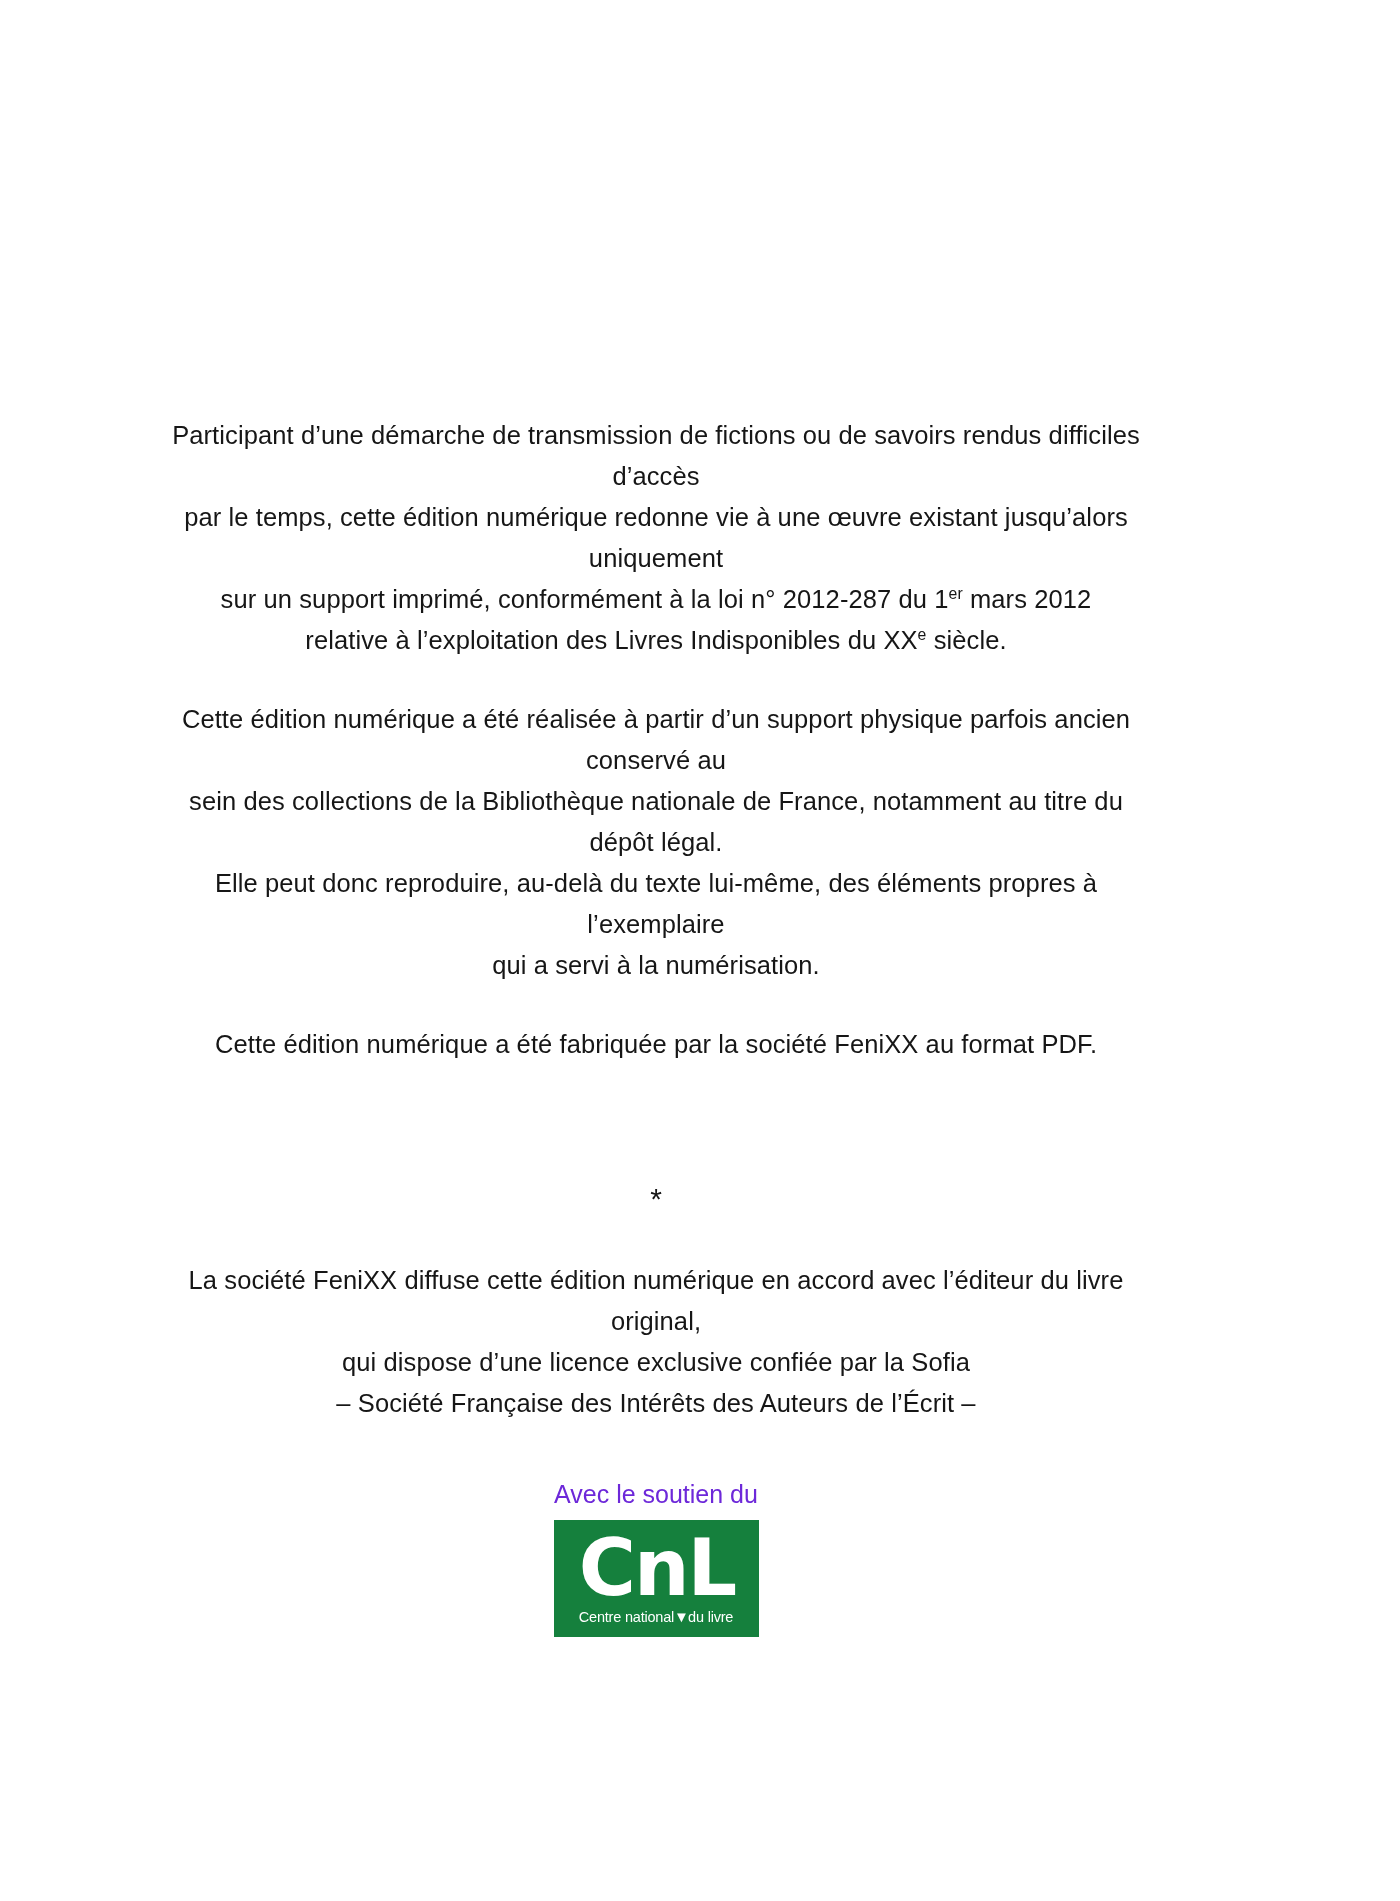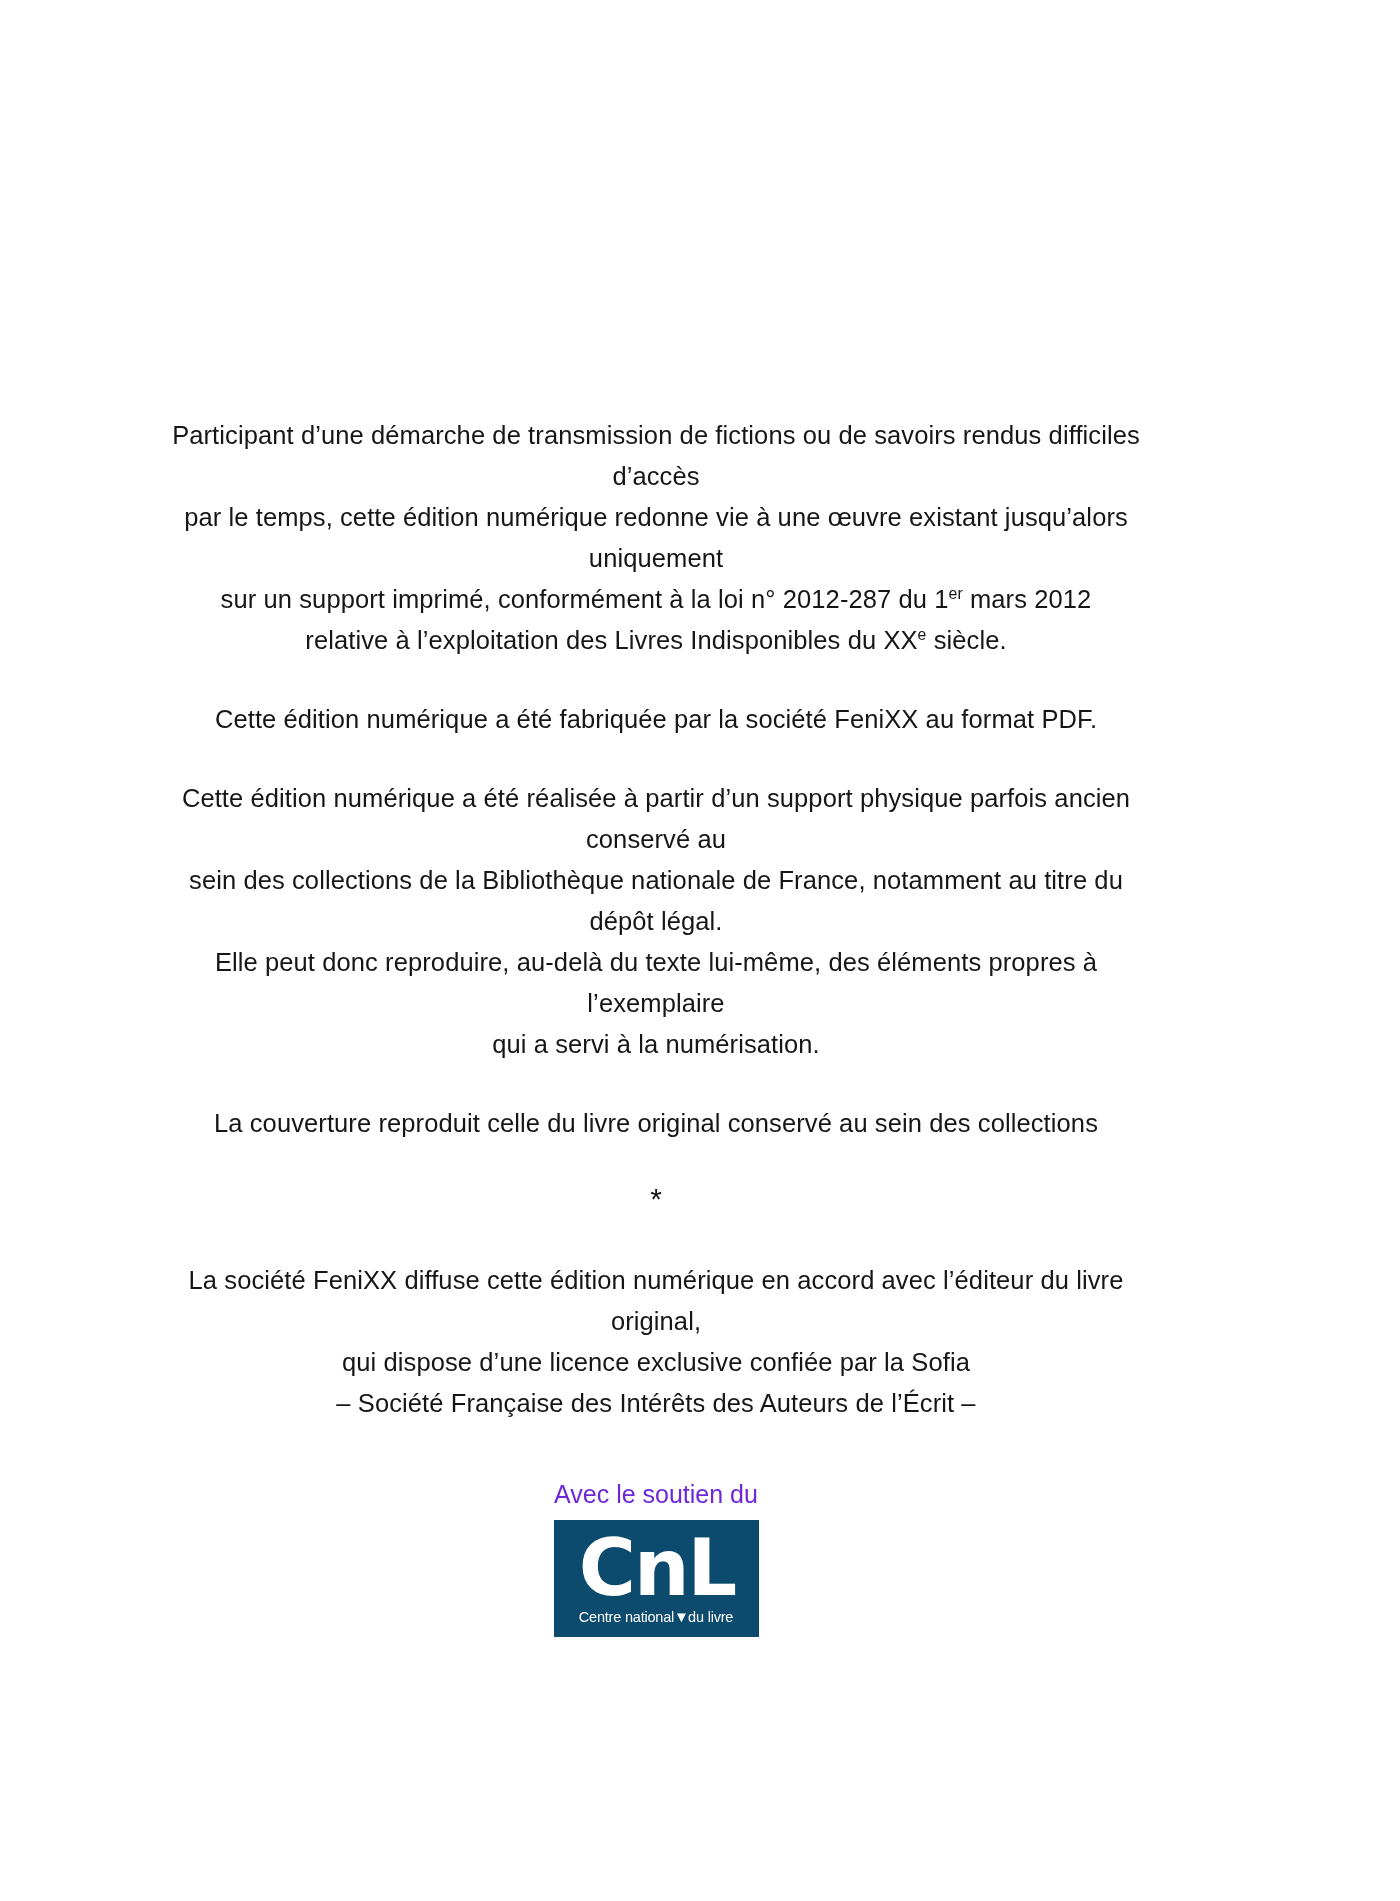--- a/index.html
+++ b/index.html
@@ -50,21 +50,21 @@
     text-align: center;
   }
   .logo-caption {
     font-size: 25px;
     line-height: 32px;
     color: #6d28d9;
     margin-bottom: 10px;
   }
   .cnl {
     display: inline-block;
-    background: #0c4a6e;
+    background: #15803d;
     color: #ffffff;
     width: 205px;
     padding: 10px 0 8px 0;
     position: relative;
   }
   .cnl-letters {
     font-family: "DejaVu Sans", sans-serif;
     font-weight: bold;
     font-size: 78px;
     line-height: 76px;
@@ -98,32 +98,32 @@
   <div class="spacer-top"></div>
 
   <p class="para">
     <span>Participant d’une démarche de transmission de fictions ou de savoirs rendus difficiles d’accès</span><br>
     <span>par le temps, cette édition numérique redonne vie à une œuvre existant jusqu’alors uniquement</span><br>
     <span><span>sur un support imprimé, conformément à la loi n° 2012-287 du 1</span><sup>er</sup><span> mars 2012</span></span><br>
     <span><span>relative à l’exploitation des Livres Indisponibles du XX</span><sup>e</sup><span> siècle.</span></span>
   </p>
 
   <p class="para">
-    <span>Cette édition numérique a été fabriquée par la société FeniXX au format PDF.</span>
-  </p>
-
-  <p class="para">
     <span>Cette édition numérique a été réalisée à partir d’un support physique parfois ancien conservé au</span><br>
     <span>sein des collections de la Bibliothèque nationale de France, notamment au titre du dépôt légal.</span><br>
     <span>Elle peut donc reproduire, au-delà du texte lui-même, des éléments propres à l’exemplaire</span><br>
     <span>qui a servi à la numérisation.</span>
   </p>
 
   <p class="para">
-    <span>La couverture reproduit celle du livre original conservé au sein des collections</span><br>
+    <span>Cette édition numérique a été fabriquée par la société FeniXX au format PDF.</span>
+  </p>
+
+  <p class="para">
+    <br>
   </p>
 
   <div class="asterisk">*</div>
 
   <p class="para">
     <span>La société FeniXX diffuse cette édition numérique en accord avec l’éditeur du livre original,</span><br>
     <span>qui dispose d’une licence exclusive confiée par la Sofia</span><br>
     <span>– Société Française des Intérêts des Auteurs de l’Écrit –</span><br>
   </p>
 

